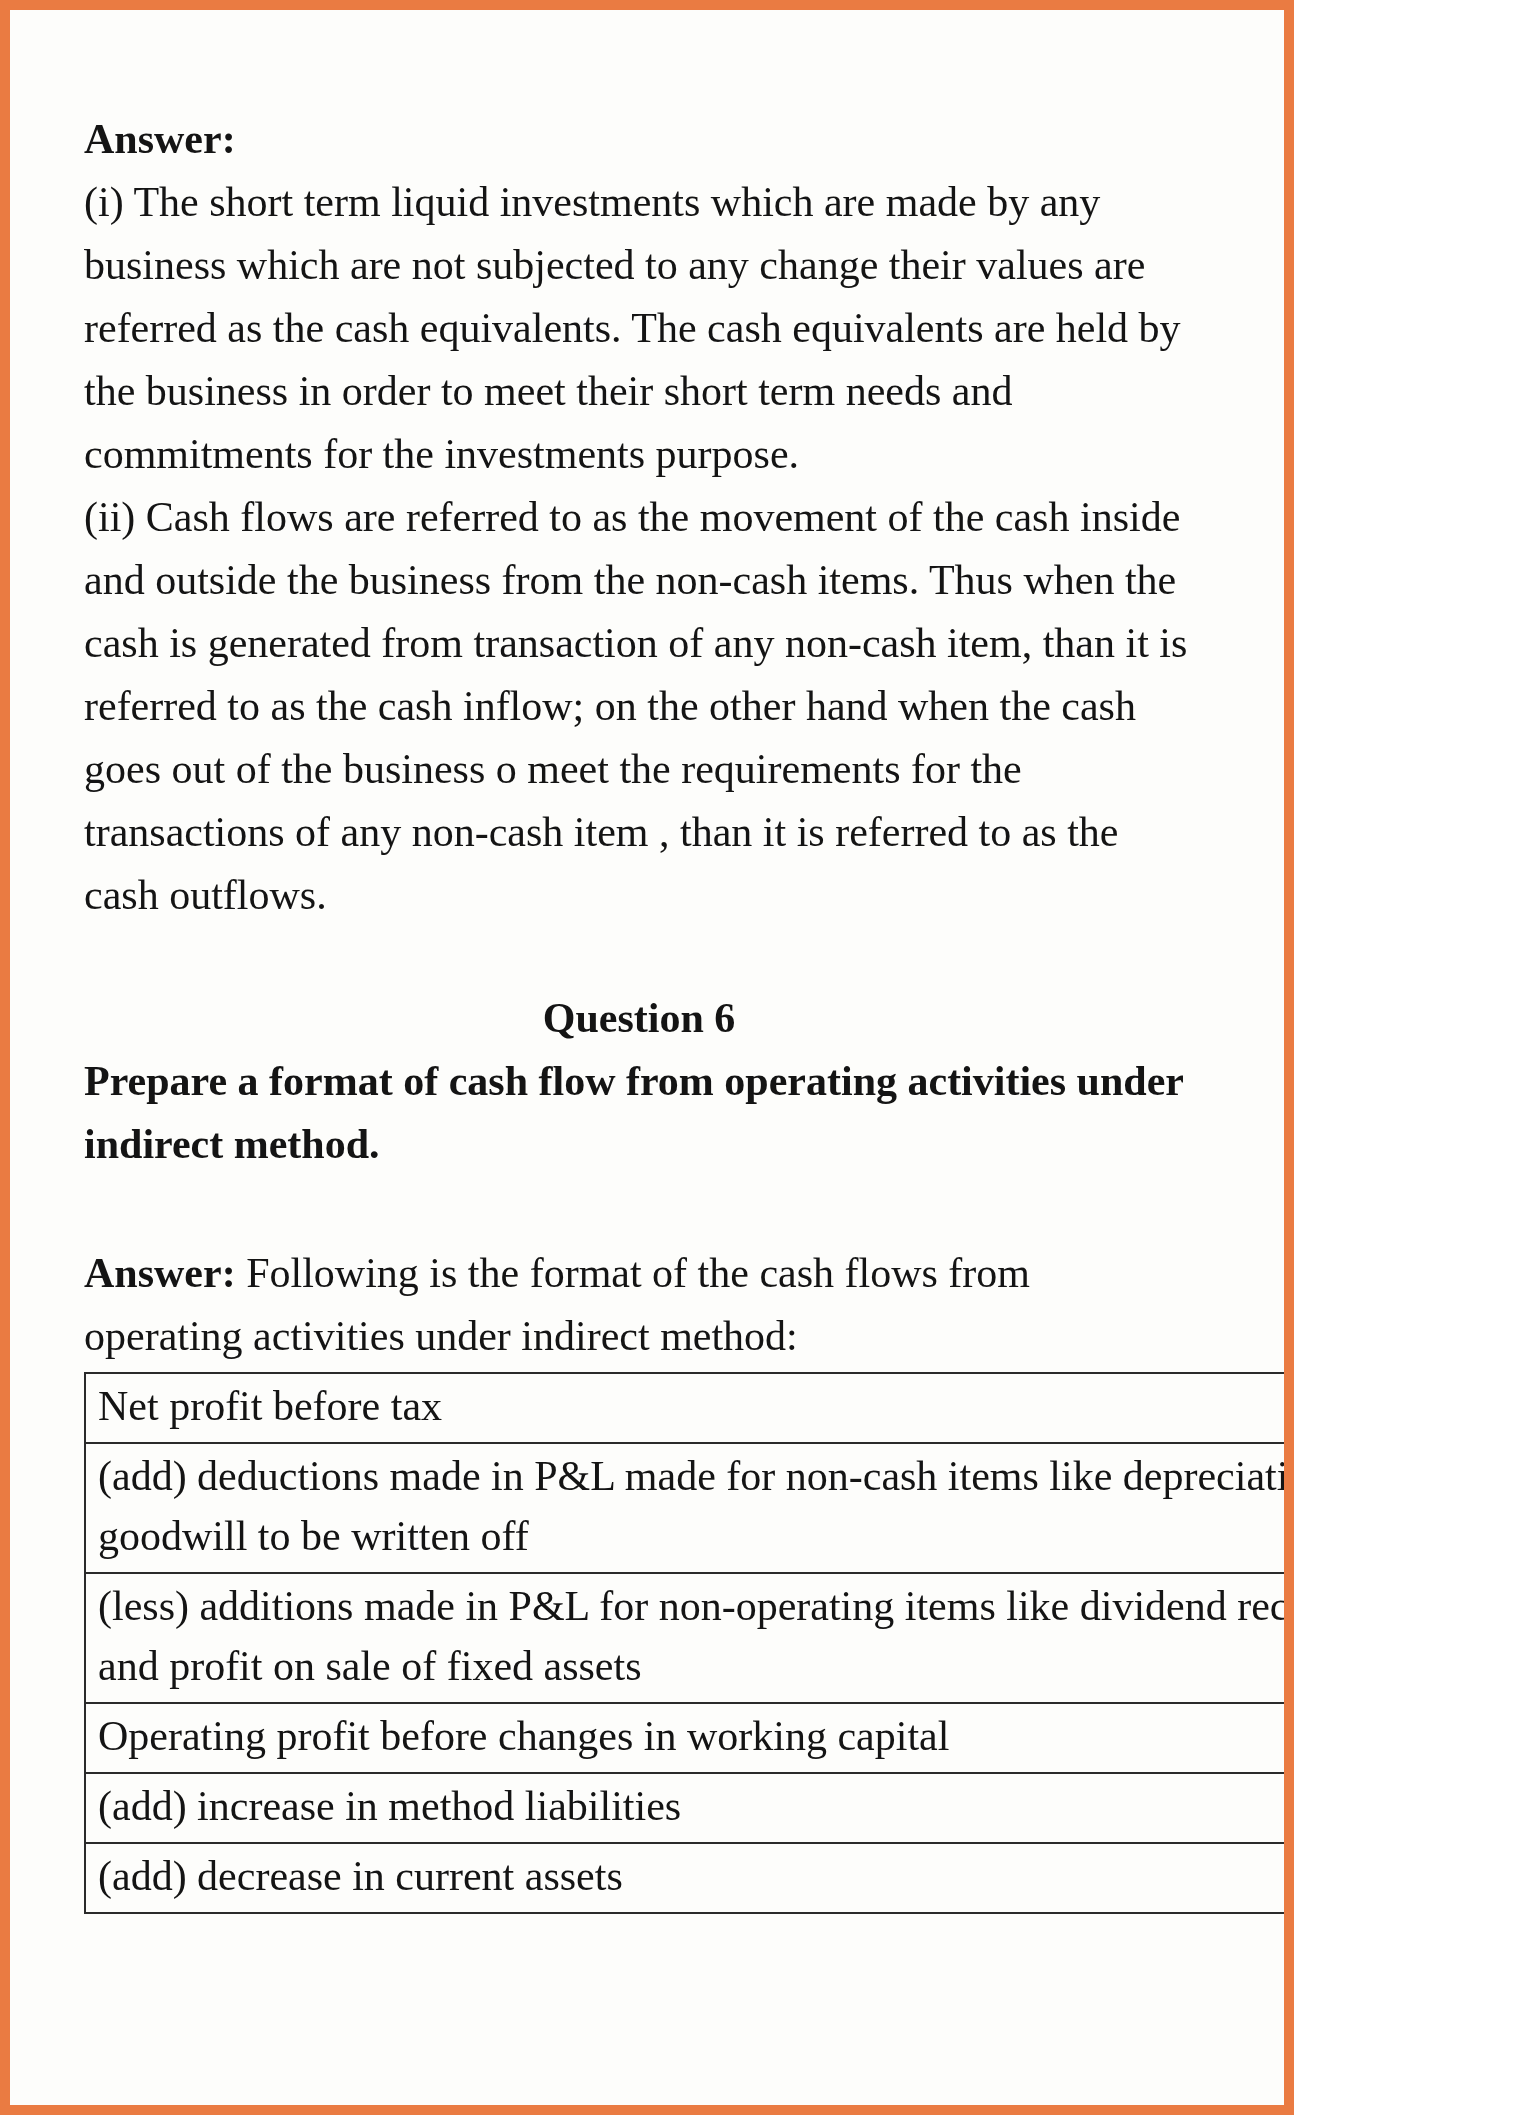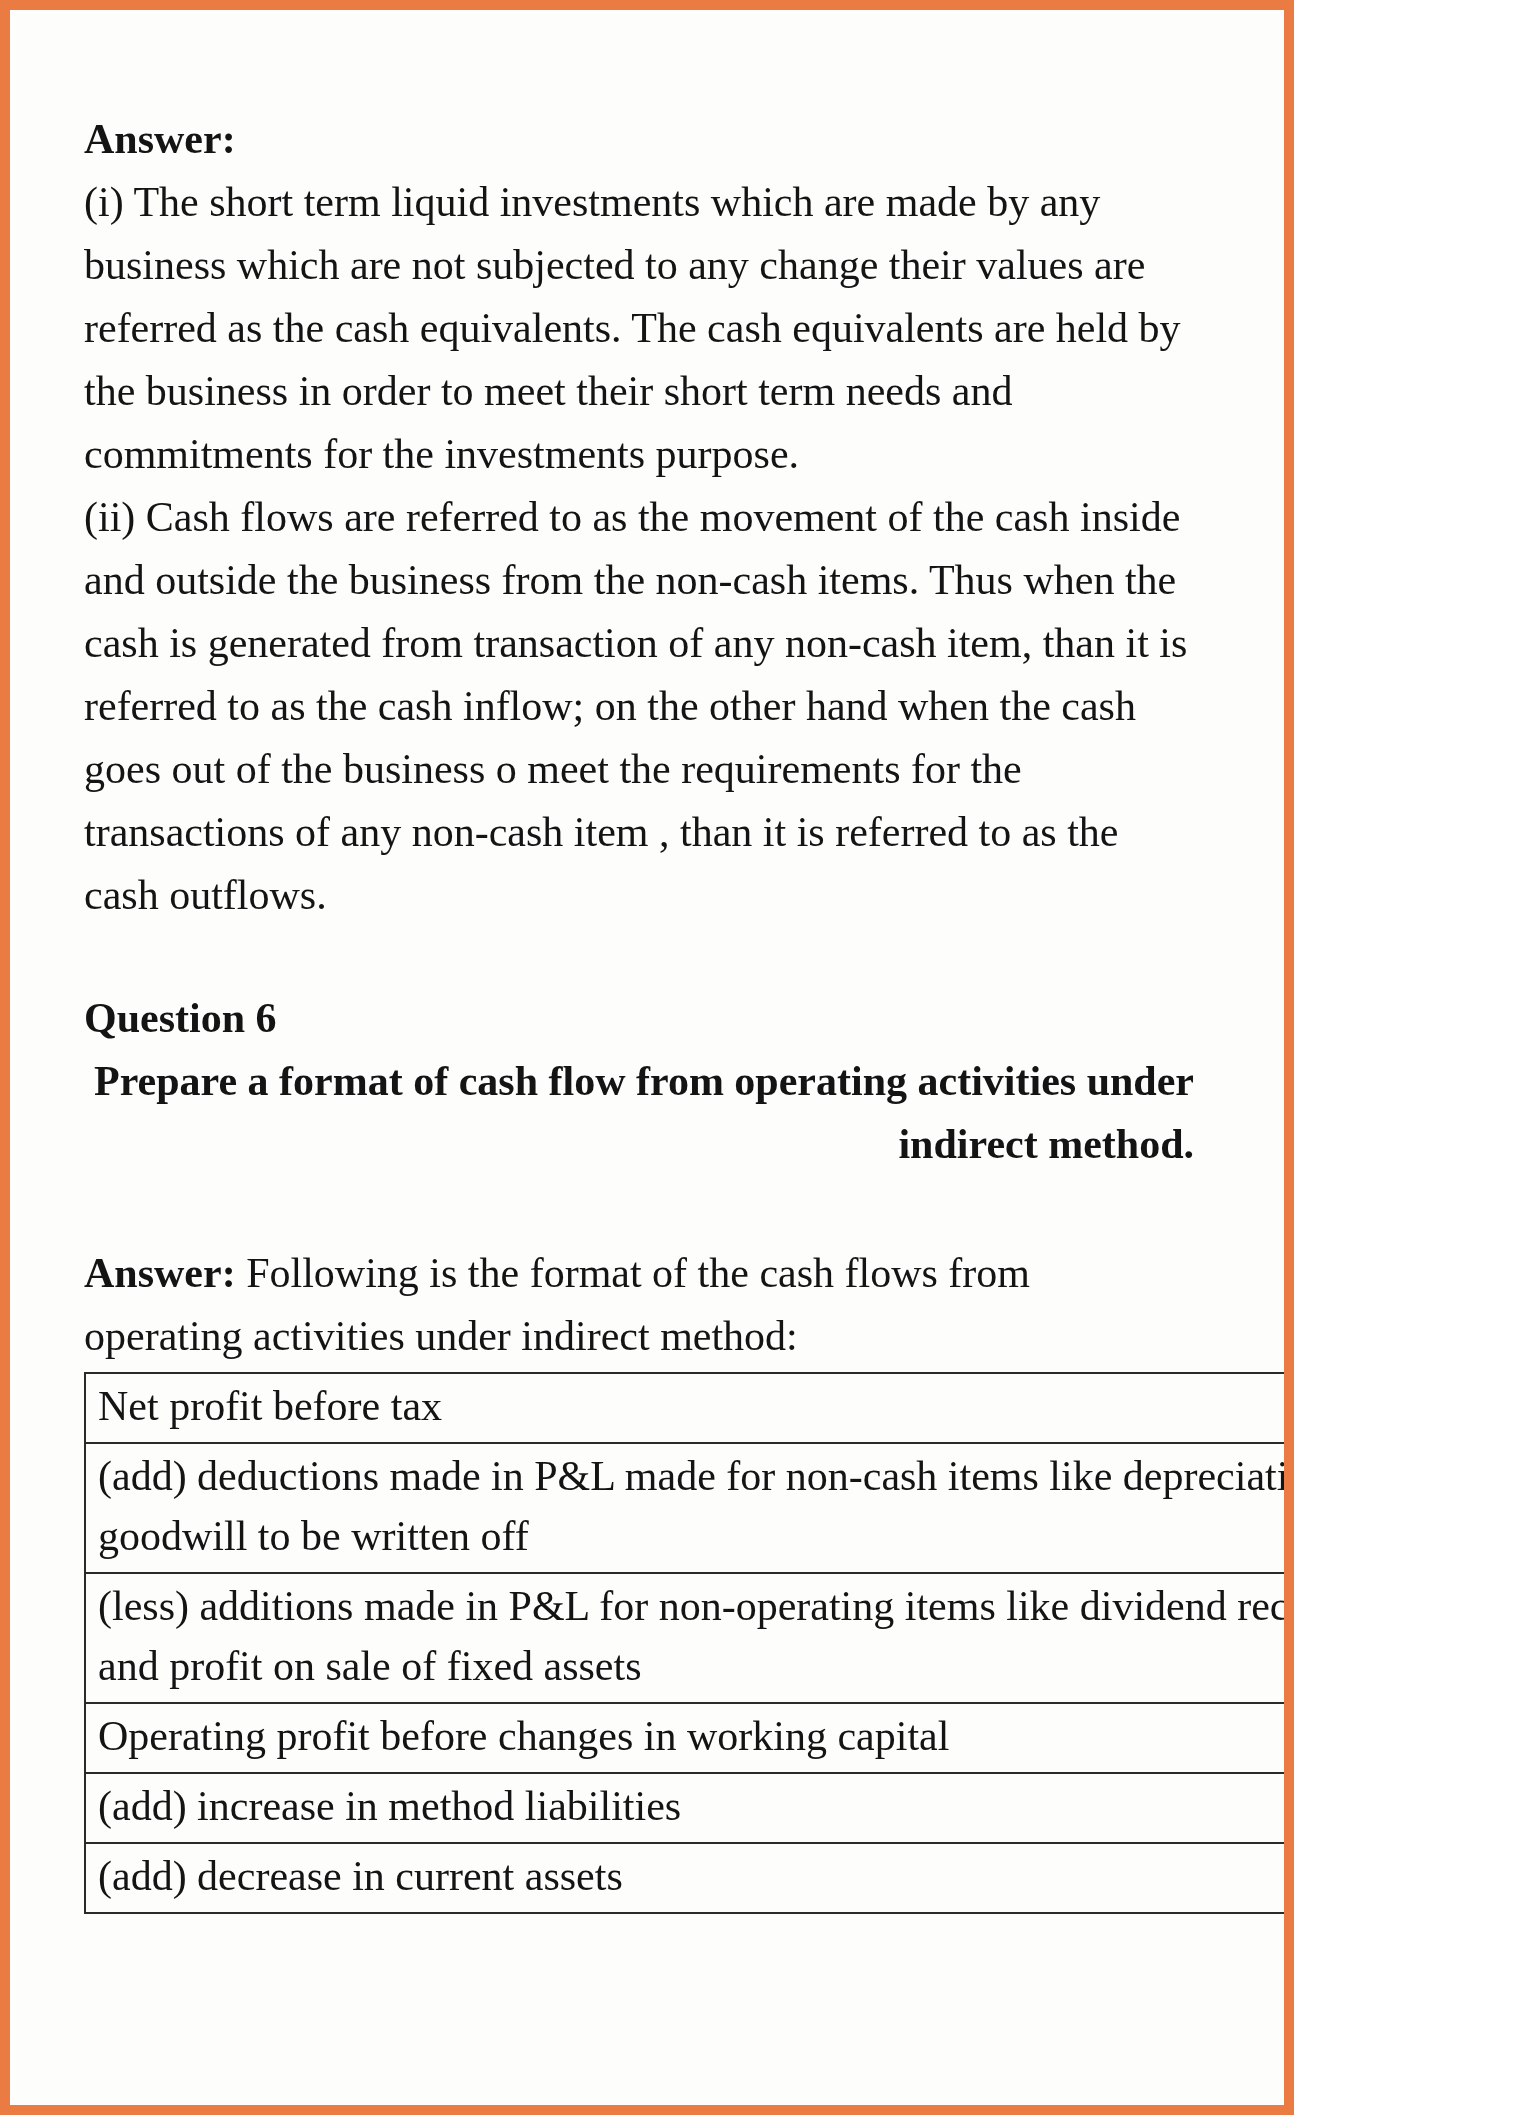--- a/index.html
+++ b/index.html
@@ -21,22 +21,22 @@
   .content {
     box-sizing: border-box;
     padding: 98px 90px 0 74px;
     font-size: 42px;
     line-height: 63px;
   }
   p { margin: 0; }
   .para { margin: 0; }
   .answer-label { font-weight: bold; }
   .question-block { margin-top: 60px; }
-  .question-title { font-weight: bold; }
-  .question-body { font-weight: bold; text-align: right; }
+  .question-title { font-weight: bold; text-align: center; }
+  .question-body { font-weight: bold; }
   .answer6-block { margin-top: 66px; }
   table.cashflow {
     border-collapse: collapse;
     margin-top: 4px;
     width: 1310px;
   }
   table.cashflow td {
     border: 2px solid #2a2a2a;
     padding: 2px 12px 6px 12px;
     font-size: 42px;

